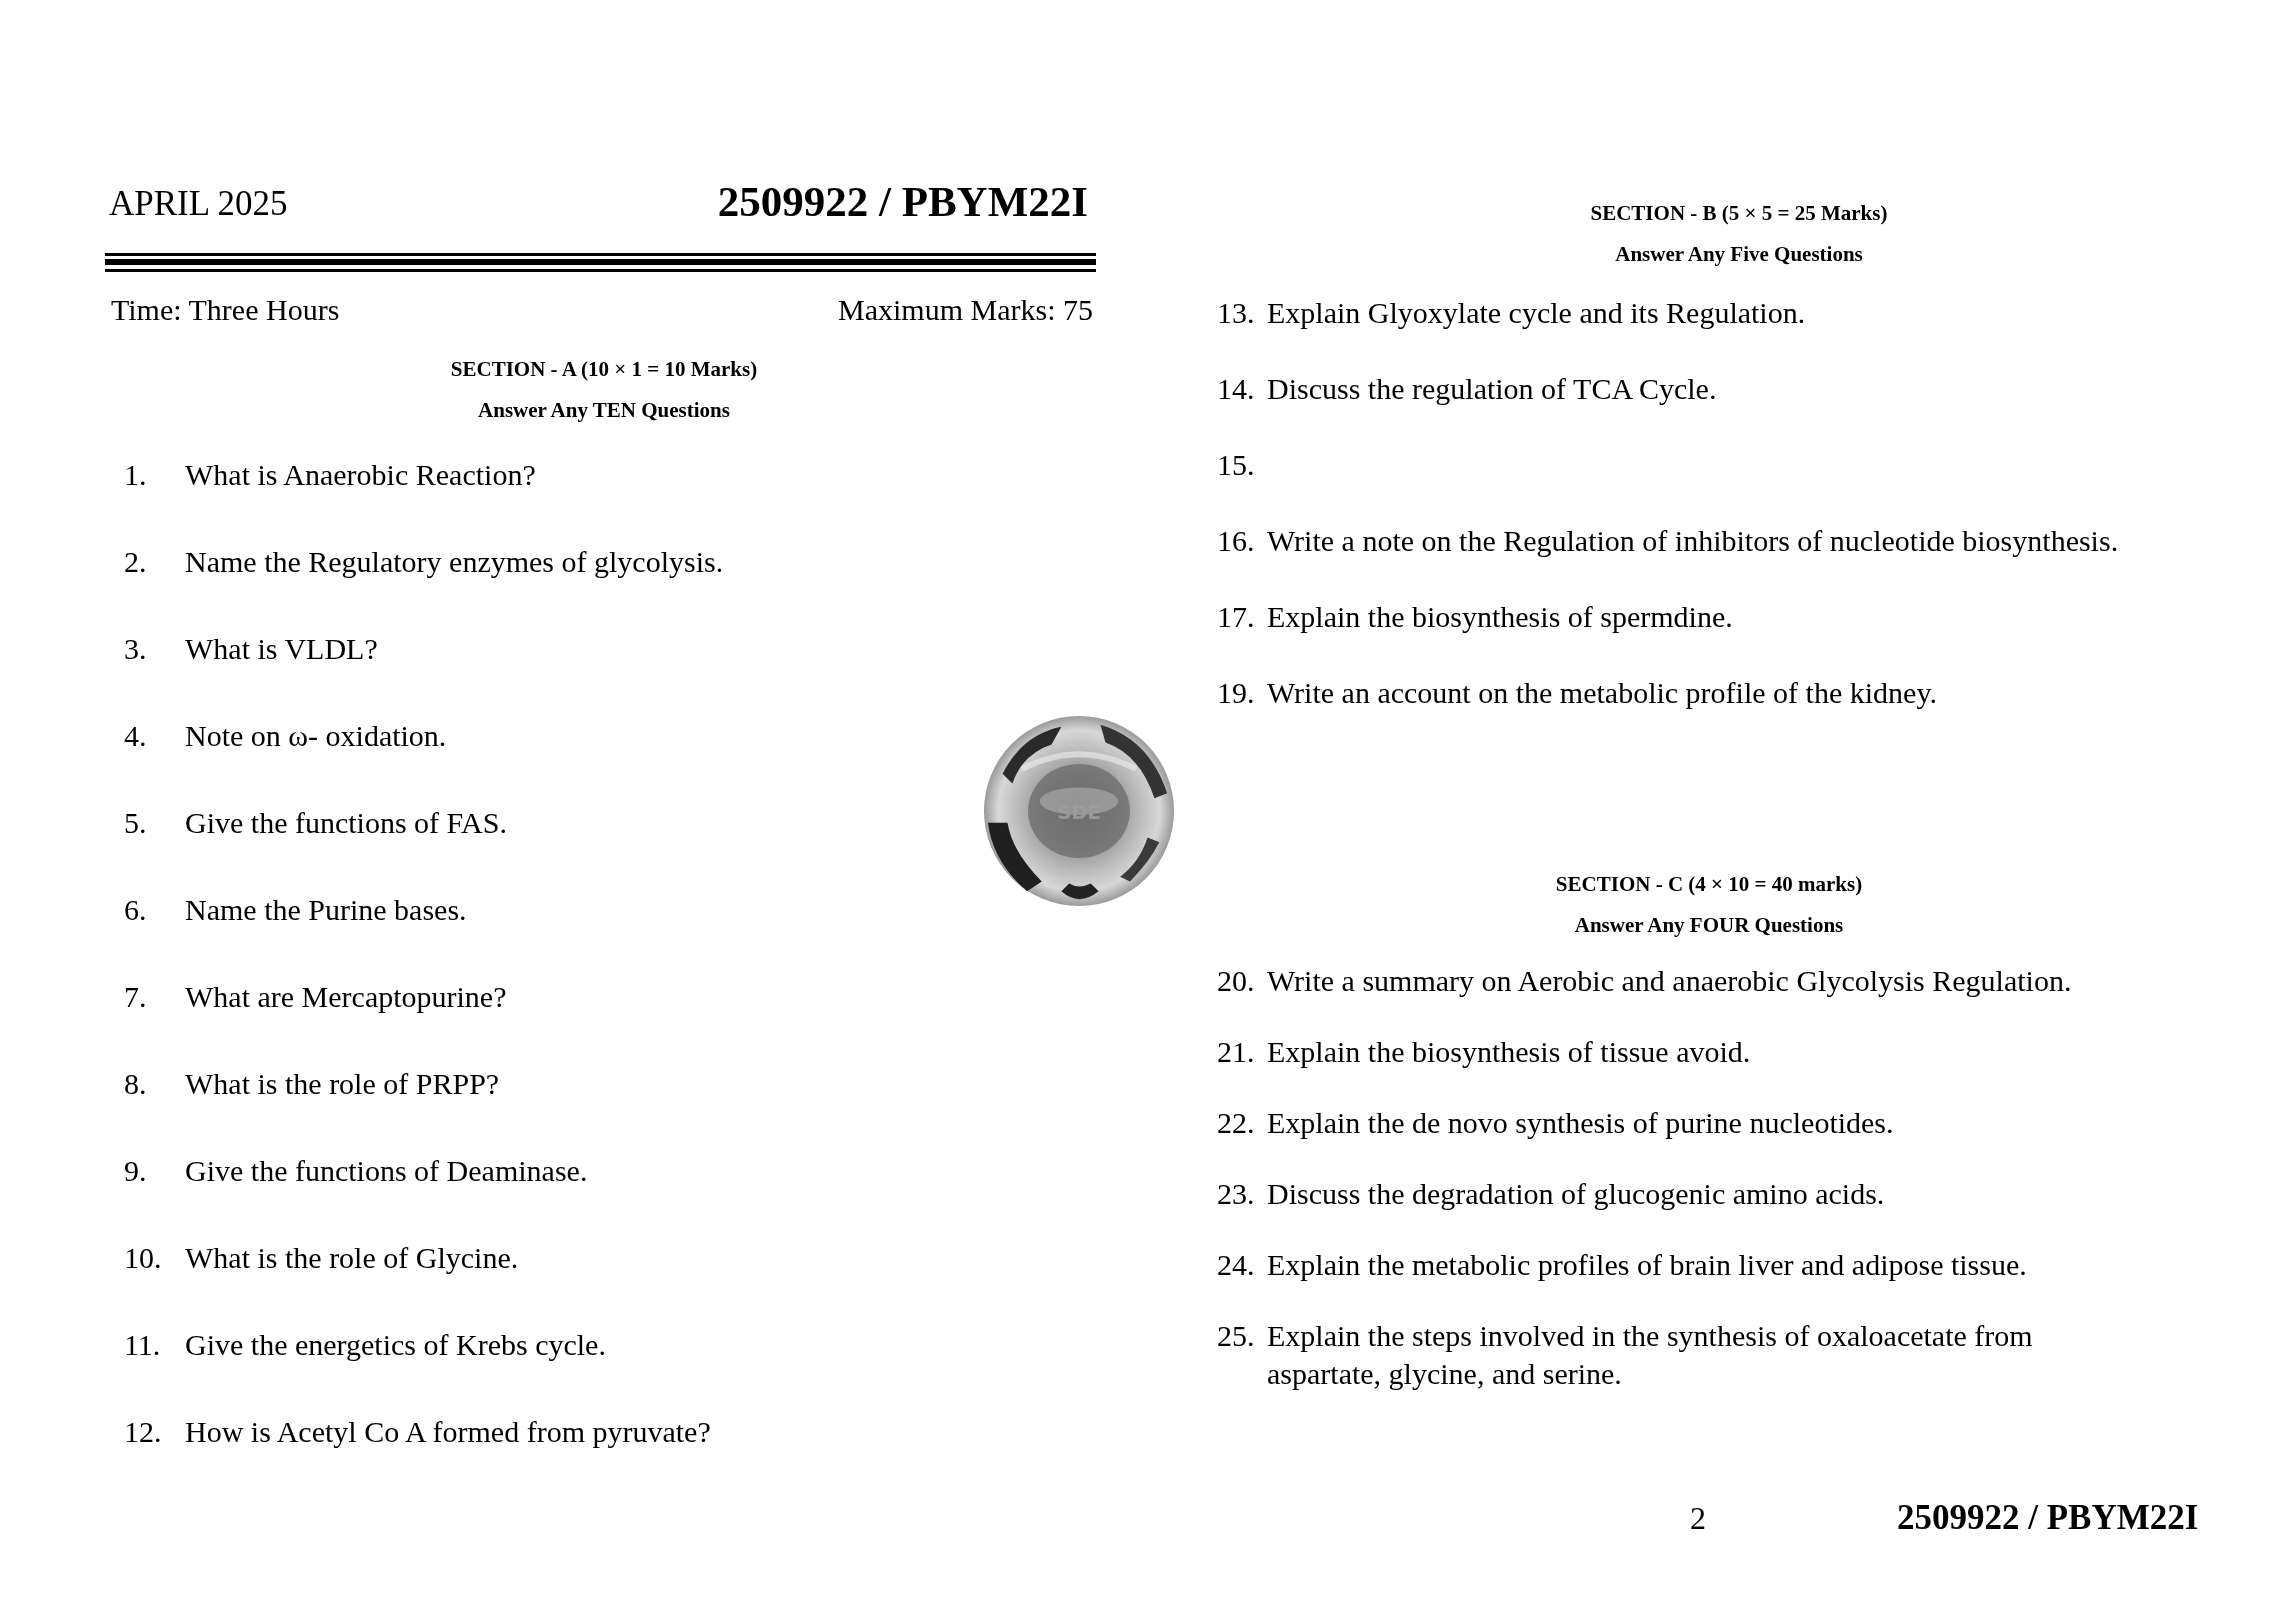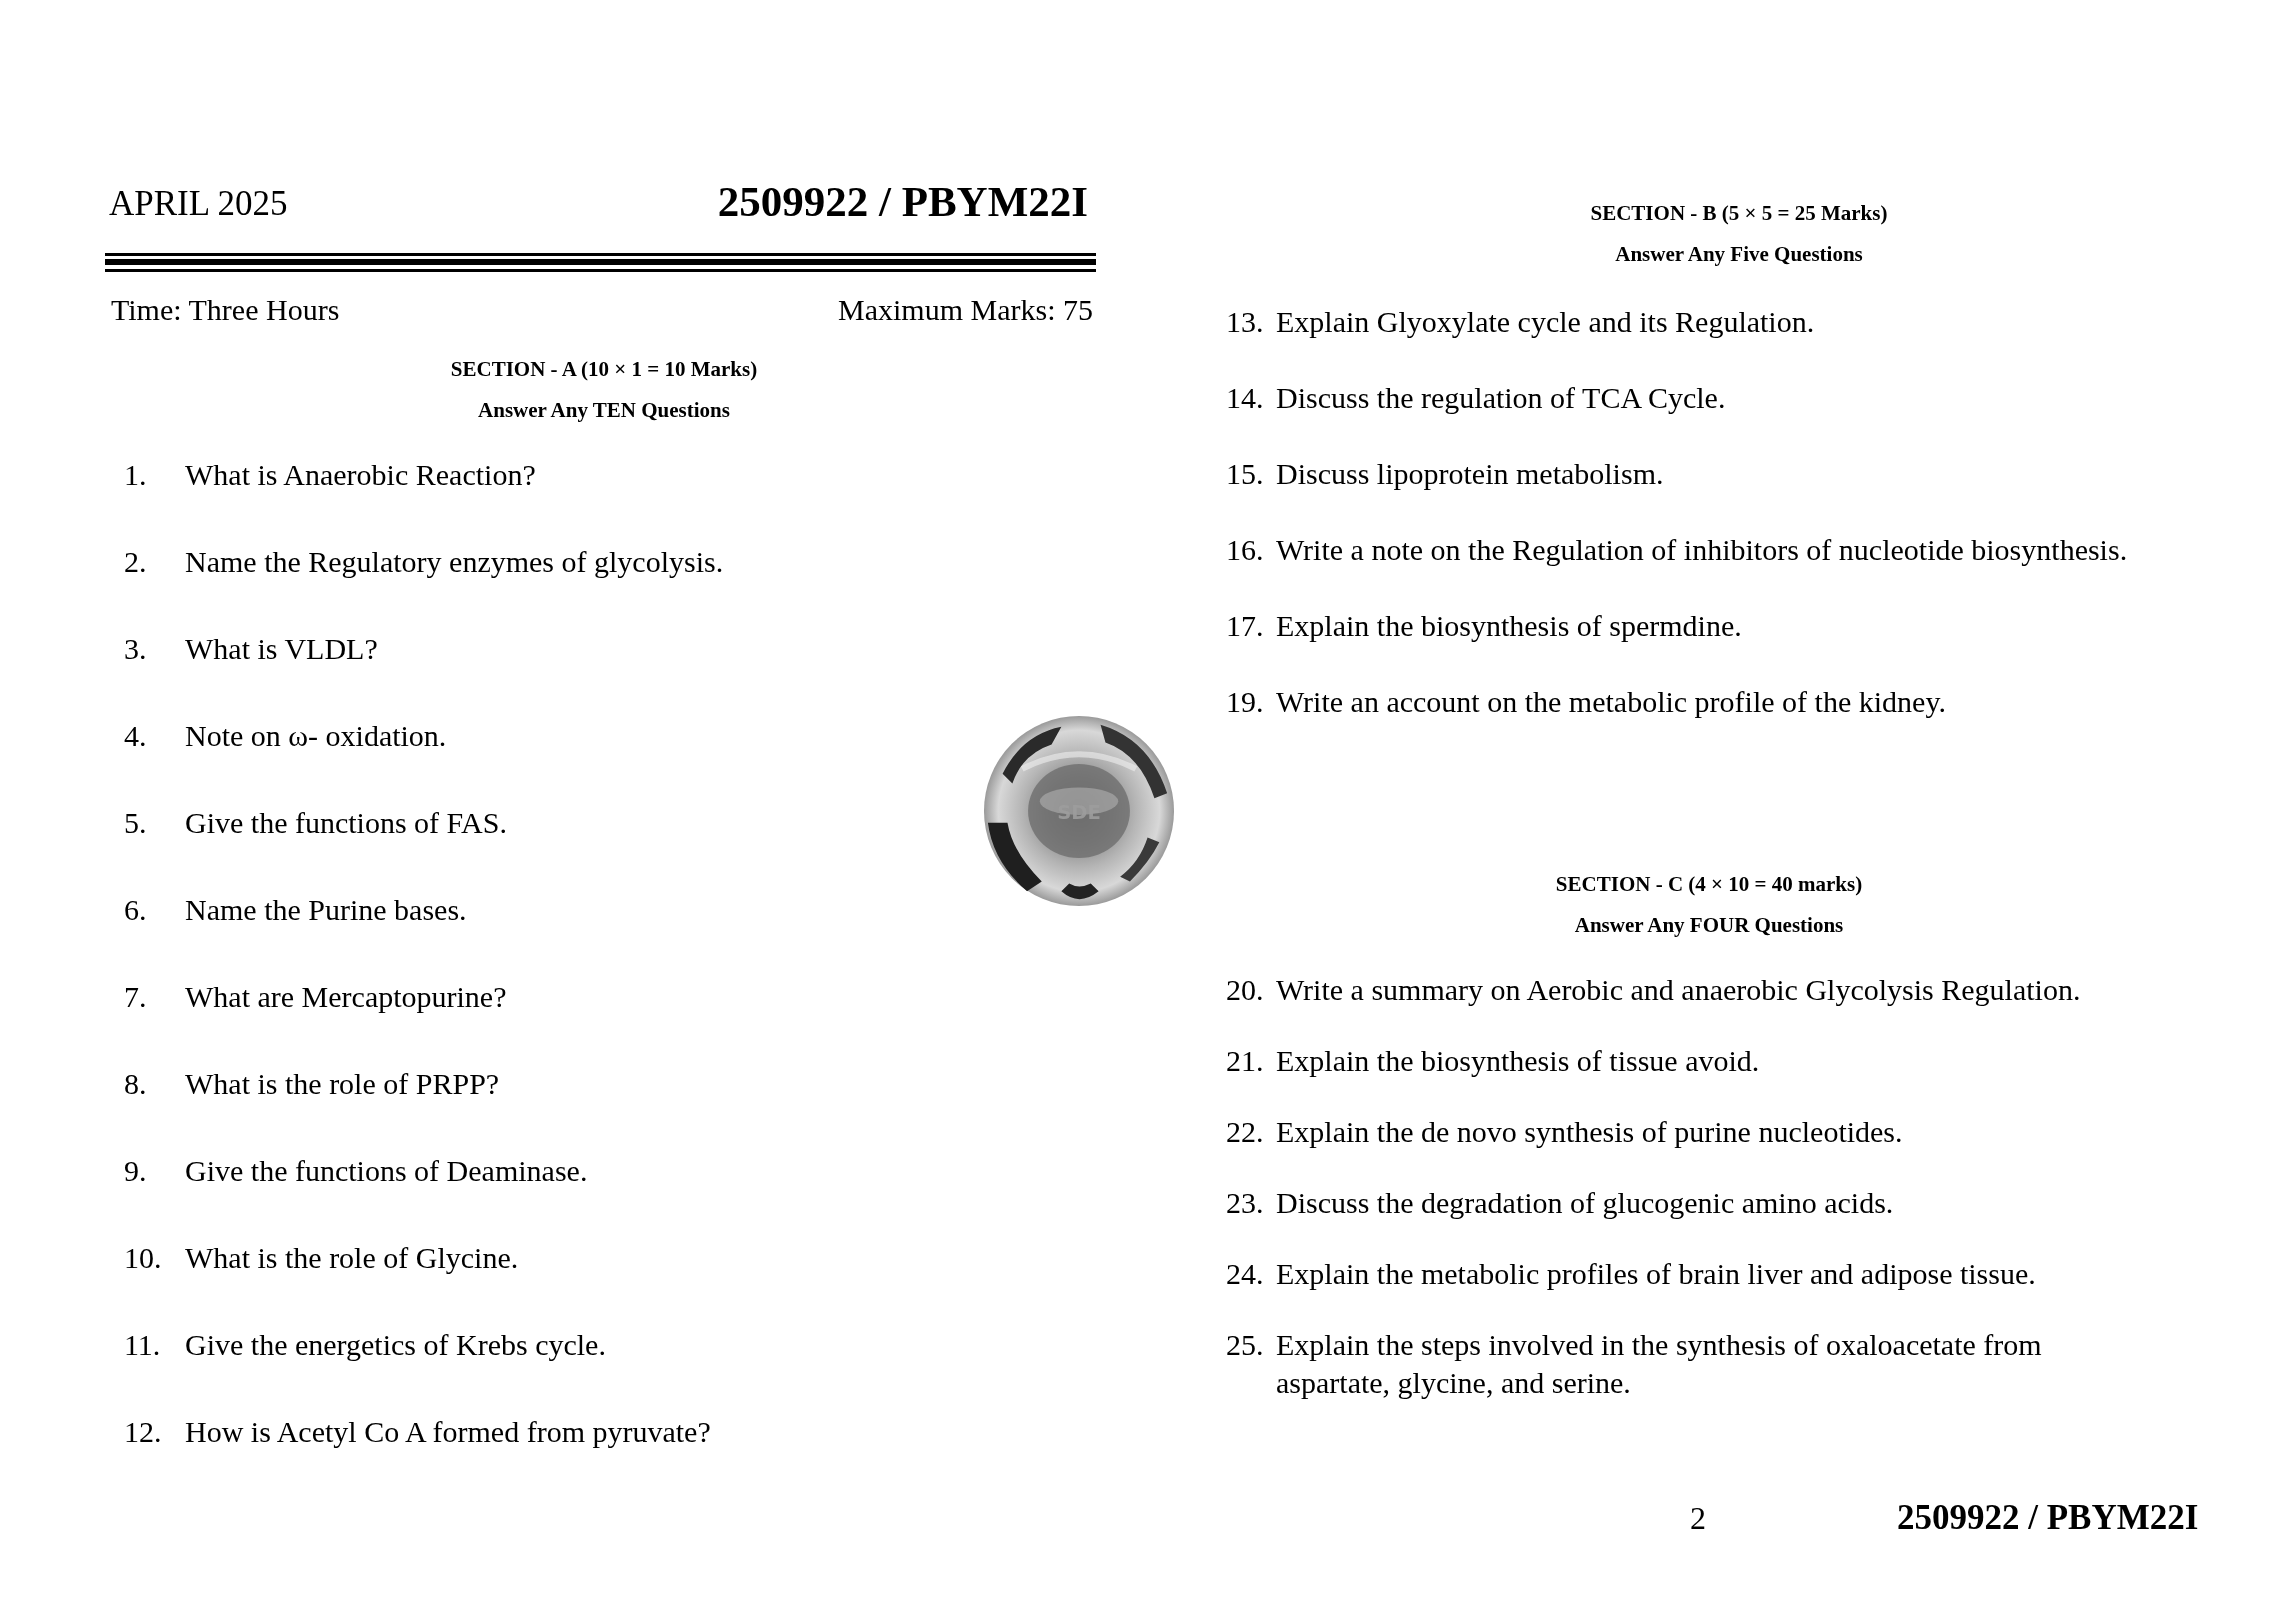--- a/index.html
+++ b/index.html
@@ -58,21 +58,21 @@
       position: relative;
       white-space: nowrap;
     }
     .qa-list .qnum { position: absolute; left: 3.9px; }
     .qa-list .qtext { position: absolute; left: 65px; }
 
     
     .qbc-list {
       position: absolute;
       left: 1217px;
-      margin: 9px;
+      margin: 0;
       padding: 0;
       list-style: none;
       font-size: 30px;
     }
     .qbc-list li {
       position: relative;
       white-space: nowrap;
       line-height: 38px;
     }
     .qbc-list .qnum { position: absolute; left: 0; }
@@ -199,21 +199,20 @@
   <li>
       <span class="qnum">13.</span>
       <span class="qtext">Explain Glyoxylate cycle and its Regulation.</span>
     </li>
   <li>
       <span class="qnum">14.</span>
       <span class="qtext">Discuss the regulation of TCA Cycle.</span>
     </li>
   <li>
       <span class="qnum">15.</span>
-      <span class="qtext">Discuss lipoprotein metabolism.</span>
     </li>
   <li>
       <span class="qnum">16.</span>
       <span class="qtext" style="white-space:nowrap">Write a note on the Regulation of inhibitors of nucleotide biosynthesis.</span>
     </li>
   <li>
       <span class="qnum">17.</span>
       <span class="qtext">Explain the biosynthesis of spermdine.</span>
     </li>
   <li>

